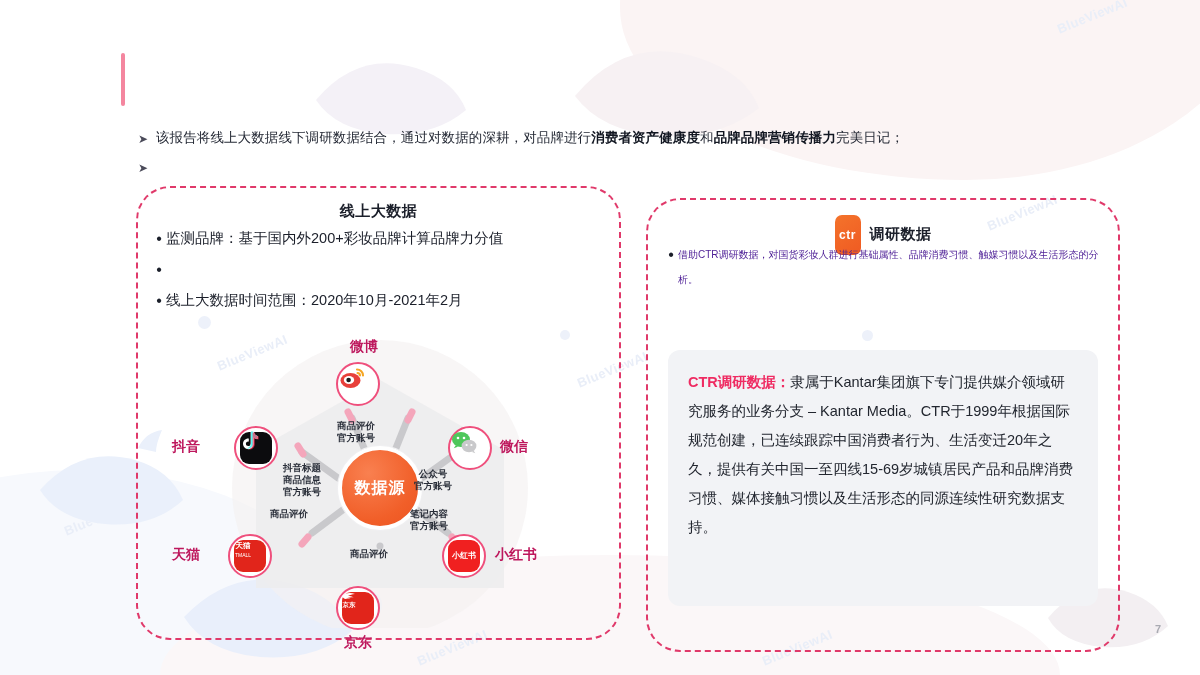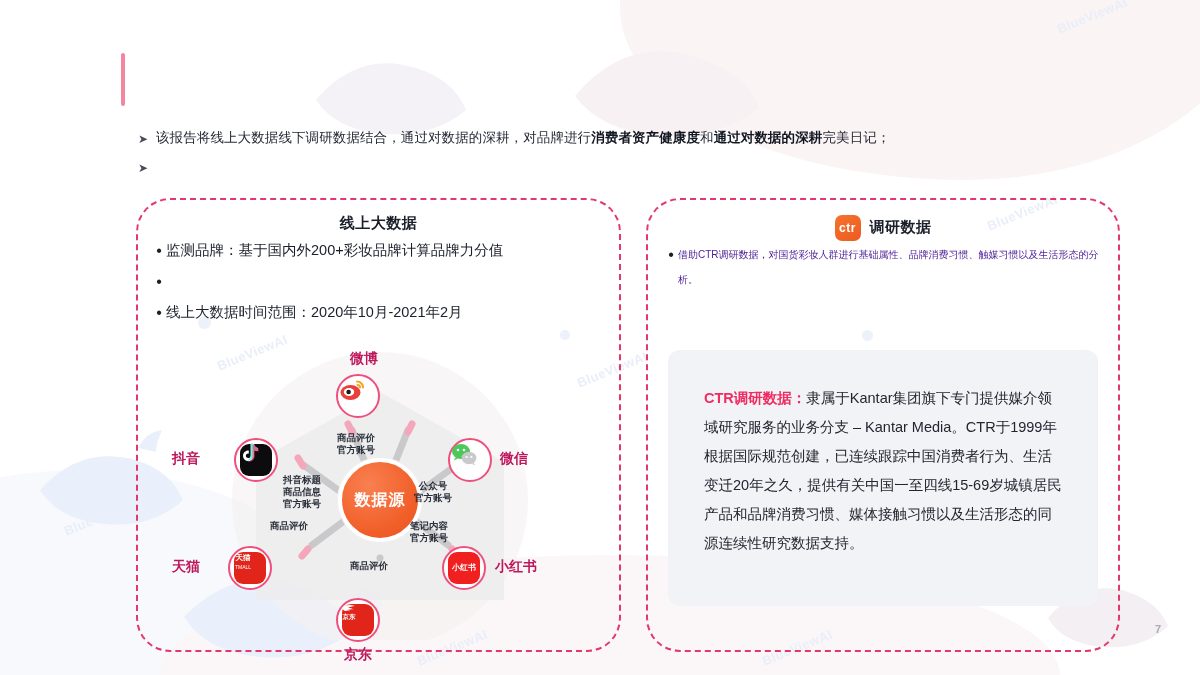--- a/index.html
+++ b/index.html
@@ -52,30 +52,30 @@
   .intro-text{
     font-size:13.5px;color:#1f2430;line-height:20px;letter-spacing:.1px;
   }
   .intro-text b{font-weight:700;color:#121722;}
 
   
   .panel{
     position:absolute;border:2px dashed #e0396a;border-radius:34px;
     box-sizing:border-box;
   }
-  .panel-left{left:136px;top:198px;width:485px;height:454px;}
+  .panel-left{left:136px;top:186px;width:485px;height:454px;}
   .panel-right{left:646px;top:198px;width:474px;height:454px;}
 
   .panel-head{
     position:absolute;top:14px;left:0;right:0;text-align:center;
     font-size:15px;font-weight:700;color:#1b1f2a;letter-spacing:.5px;
   }
   .head-inline{display:inline-flex;align-items:center;gap:9px;}
   .ctr-logo{
-    width:26px;height:26px;border-radius:7px;
+    width:26px;height:40px;border-radius:7px;
     background:linear-gradient(145deg,#f4732b,#ef5a22);
     color:#fff;font-size:12px;font-weight:700;letter-spacing:.5px;
     display:inline-flex;align-items:center;justify-content:center;
     font-family:"Liberation Sans",sans-serif;position:relative;top:1px;
   }
 
   
   .left-list{position:absolute;left:14px;top:40px;right:10px;}
   .lrow{display:flex;align-items:flex-start;margin-bottom:10px;}
   .ldot{
@@ -117,21 +117,21 @@
   
   .rp-bullet{position:absolute;left:16px;top:42px;right:16px;display:flex;}
   .rp-dot{color:#1b1f2a;font-size:16px;width:14px;flex:none;line-height:25px;text-align:center;}
   .rp-text{font-size:10px;line-height:25px;color:#4c1d95;}
   .gray-card{
     position:absolute;left:20px;top:150px;right:20px;height:256px;
     background:#f2f3f6;border-radius:12px;box-sizing:border-box;
     padding:18px 20px 0 20px;
   }
   .gray-card p{
-    margin:16px;font-size:14.5px;line-height:29px;color:#22262f;
+    margin:0;font-size:14.5px;line-height:29px;color:#22262f;
   }
   .gray-card .hl{color:#ef2b62;font-weight:700;}
 
   .page-num{
     position:absolute;right:39px;bottom:40px;
     font-size:11px;color:#a9aab2;font-weight:700;
   }
 </style>
 </head>
 <body>
@@ -171,21 +171,21 @@
   </svg>
   <div class="wm-dot" style="left:198px;top:316px;width:13px;height:13px;"></div>
   <div class="wm-dot" style="left:560px;top:330px;width:10px;height:10px;"></div>
   <div class="wm-dot" style="left:862px;top:330px;width:11px;height:11px;"></div>
 
   <div class="accent-bar"></div>
 
   <div class="intro">
     <div class="intro-row">
       <span class="arrow-icon">➤</span>
-      <span class="intro-text" id="intro-0"><span>该报告将线上大数据线下调研数据结合，通过对数据的深耕，对品牌进行</span><b>消费者资产健康度</b><span>和</span><b>通过对数据的深耕</b><span>完美日记；</span></span>
+      <span class="intro-text" id="intro-0"><span>该报告将线上大数据线下调研数据结合，通过对数据的深耕，对品牌进行</span><b>消费者资产健康度</b><span>和</span><b>品牌品牌营销传播力</b><span>完美日记；</span></span>
     </div>
     <div class="intro-row">
       <span class="arrow-icon">➤</span>
     </div>
   </div>
 
   <div class="panel panel-left">
     <div class="panel-head">线上大数据</div>
 
     <div class="left-list">

